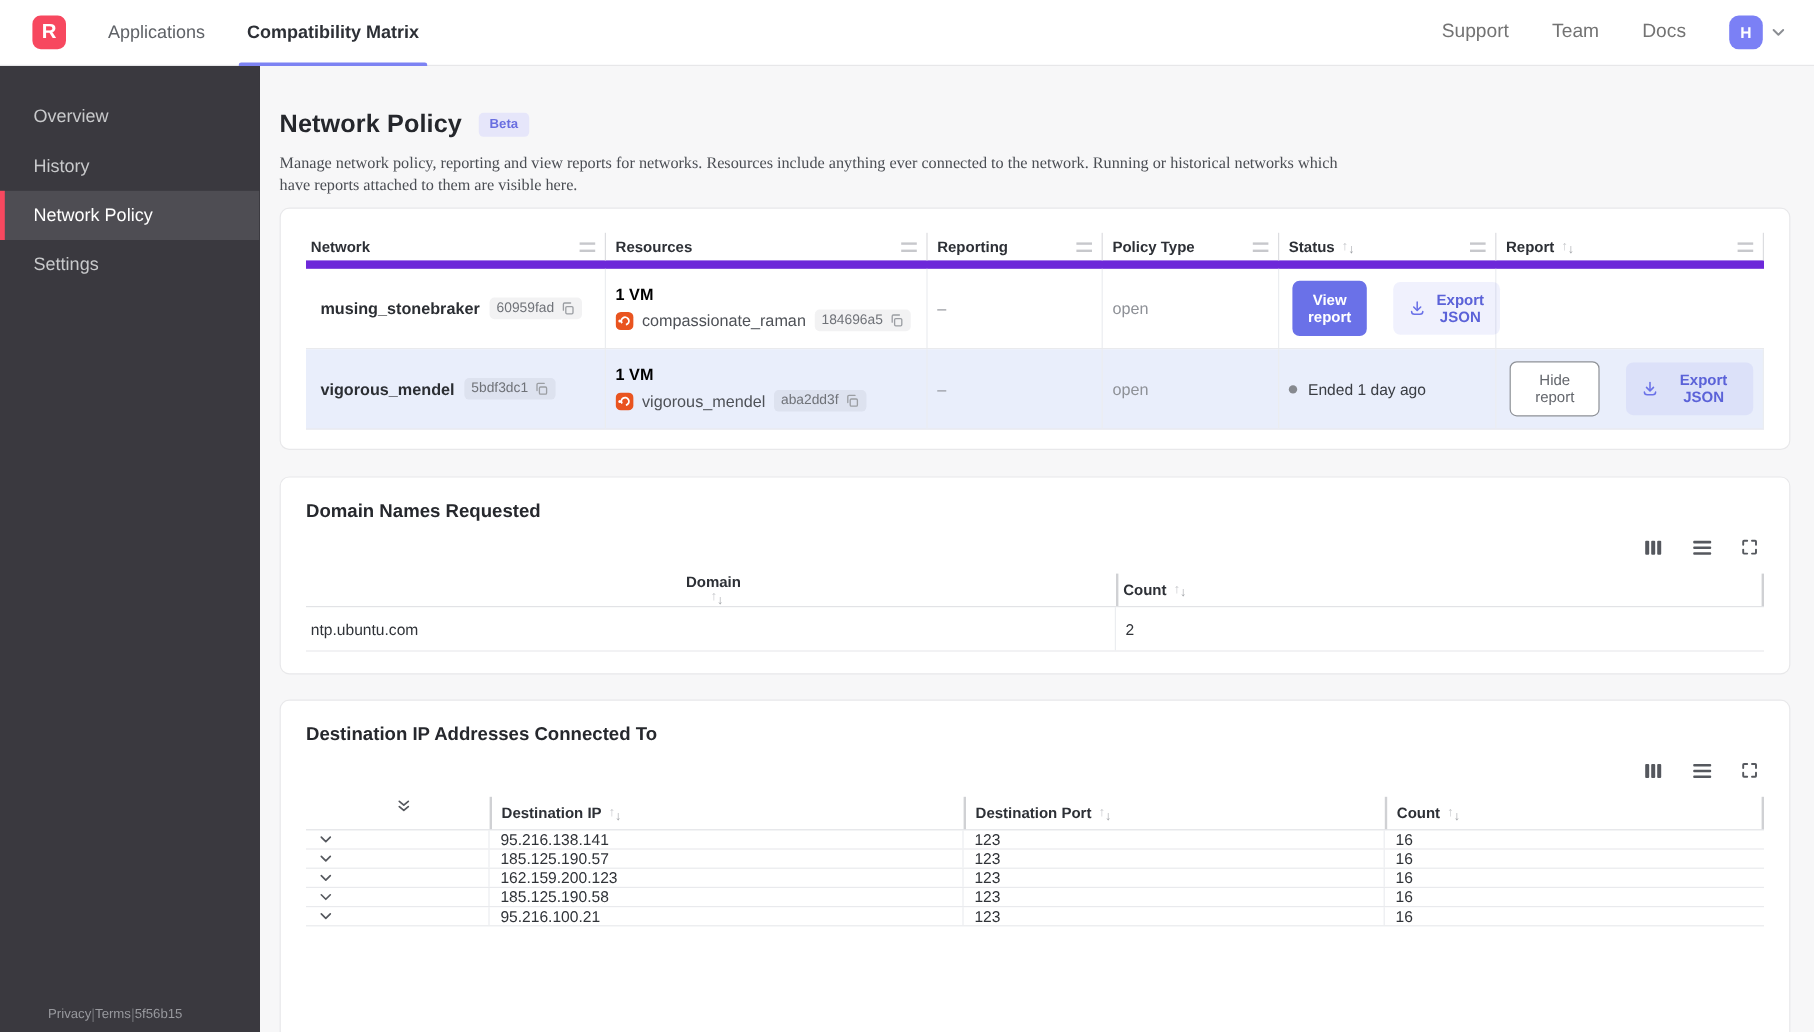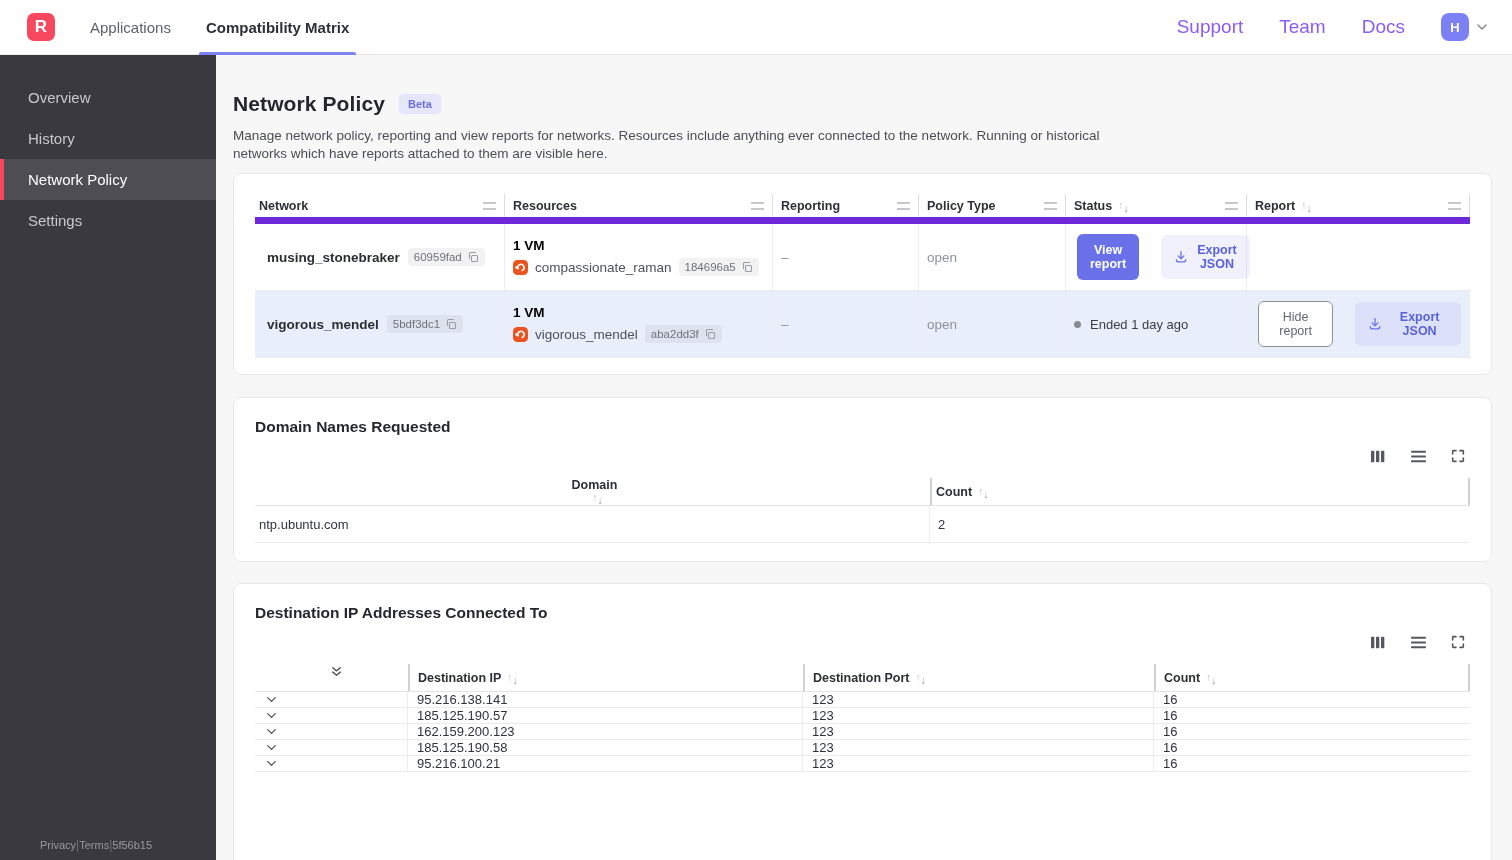--- a/index.html
+++ b/index.html
@@ -11,42 +11,42 @@
   .topbar { position:fixed; top:0; left:0; width:1512px; height:55px; background:#fff;
             border-bottom:1px solid #e7e7e9; display:flex; align-items:center; padding:0 22px 0 27px; z-index:20; }
   .logo { width:28px; height:28px; border-radius:7px; background:#f7485f; color:#fff; font-weight:700;
           font-size:17px; display:flex; align-items:center; justify-content:center; margin-right:35px; cursor:pointer; }
   .topnav { display:flex; gap:35px; height:49px; align-items:center; }
   .topnav-item { font-size:15px; color:#5f6267; position:relative; height:55px; display:flex; align-items:center; }
   .topnav-item.active { color:#2d3036; font-weight:700; }
   .topnav-item.active::after { content:""; position:absolute; left:-7px; right:-7px; bottom:0; height:3px;
                                background:#7d83f3; border-radius:2px 2px 0 0; }
   .topbar-right { margin-left:auto; display:flex; align-items:center; gap:36px; }
-  .topbar-right a { font-size:19px; color:#8b5cf6; }
+  .topbar-right a { font-size:16px; color:#737373; }
   .avatar-wrap { display:flex; align-items:center; gap:5px; cursor:pointer; }
   .avatar { width:28px; height:28px; border-radius:8px; background:#7b80f5; color:#fff; font-size:13px;
             font-weight:700; display:flex; align-items:center; justify-content:center; }
 
   
   .sidebar { position:fixed; top:55px; left:0; width:216px; bottom:0; background:#3a393f; z-index:10; }
   .side-nav { margin-top:22px; }
   .side-item { height:41px; display:flex; align-items:center; padding-left:28px; font-size:15px;
                color:#c8c9cb; cursor:pointer; }
   .side-item.active { background:#4e4d53; color:#fff; border-left:4px solid #f7485f; padding-left:24px; }
   .sidebar-footer { position:absolute; bottom:8px; left:0; width:100%; padding-left:40px; display:flex;
                     align-items:center; gap:0; font-size:11px; color:#98999e; }
   .sidebar-footer .sep { color:#6e6f74; font-size:12px; }
   .sidebar-footer a { color:#98999e; }
 
   
   .main { position:absolute; left:216px; top:55px; right:0; bottom:0; padding:0 20px 0 17px; overflow:hidden; }
   .page-head { margin-top:37px; display:flex; align-items:center; gap:14px; }
   .page-head h1 { font-size:21px; font-weight:700; color:#25272c; letter-spacing:0.1px; }
   .beta { background:#e6e6fa; color:#6a6fe0; font-size:11px; font-weight:700; padding:4px 9px; border-radius:4px; }
-  .page-desc { margin-top:11px; font-size:13.5px; line-height:17.5px; color:#4b4e54; max-width:905px; }
+  .page-desc { margin-top:11px; font-size:13.5px; line-height:17.5px; color:#4b4e54; max-width:905px;font-family:Liberation Serif, serif; }
 
   .card { background:#fff; border:1px solid #e8e8ea; border-radius:8px; padding:20px 21px 16px; }
   .card1 { margin-top:11px; }
   .card2 { margin-top:22px; padding-bottom:18px; }
   .card3 { margin-top:21px; height:420px; }
   .card-title { font-size:15.5px; font-weight:700; color:#26282d; }
   .card-toolbar { margin-top:12px; display:flex; justify-content:flex-end; align-items:center; gap:23px; padding-right:4px; }
   .tool-btn { background:none; border:none; cursor:pointer; display:flex; align-items:center; }
 
   

